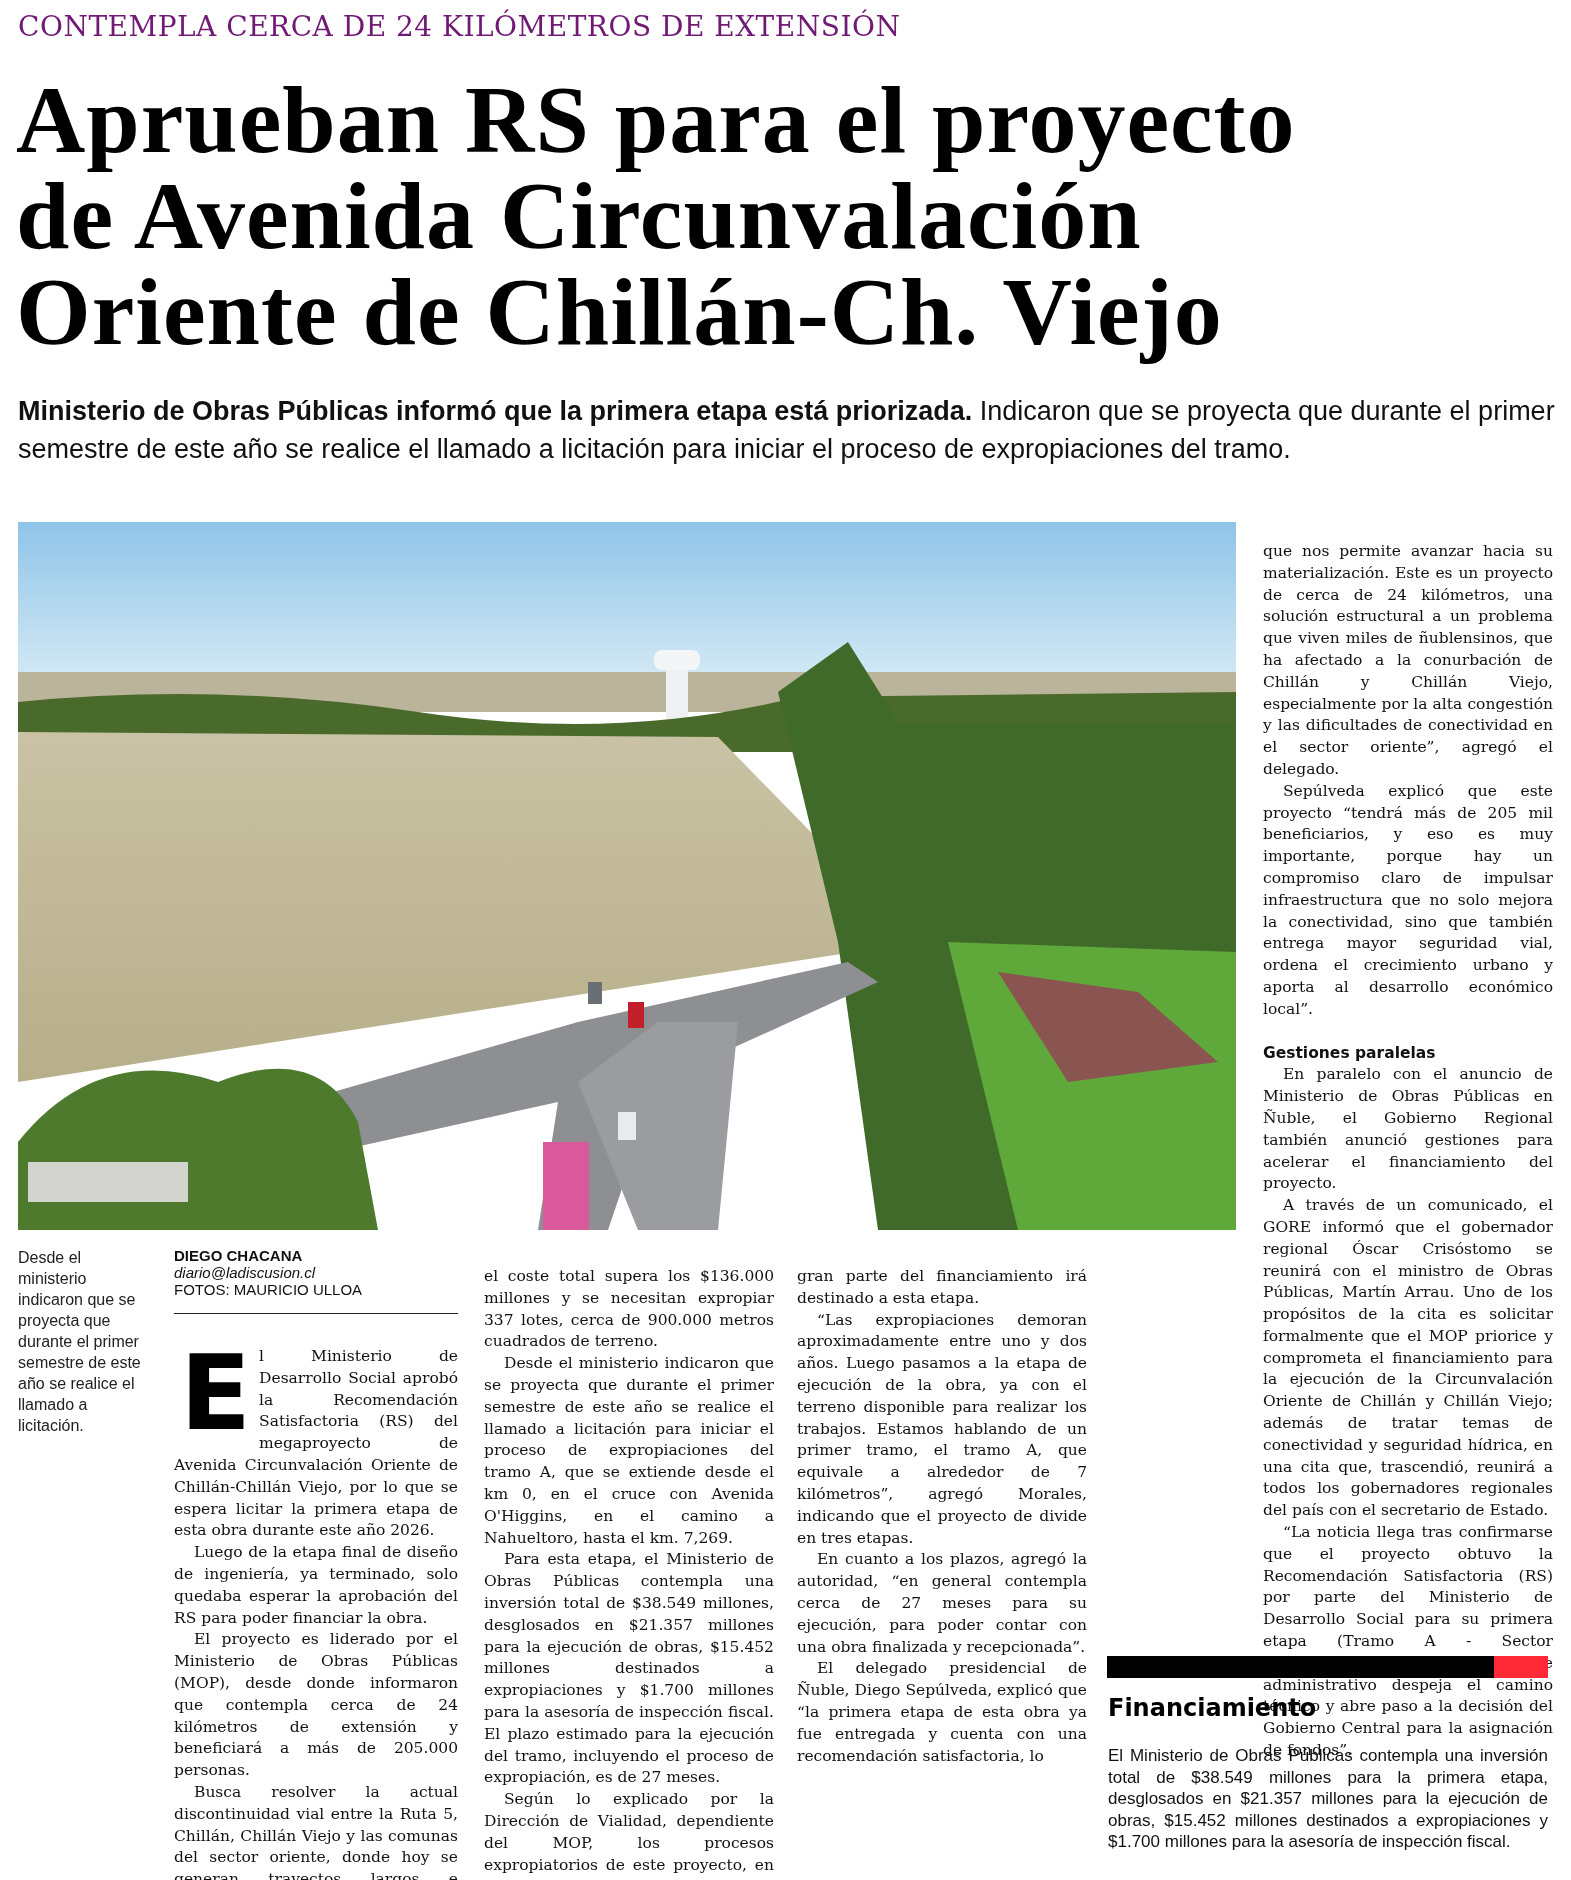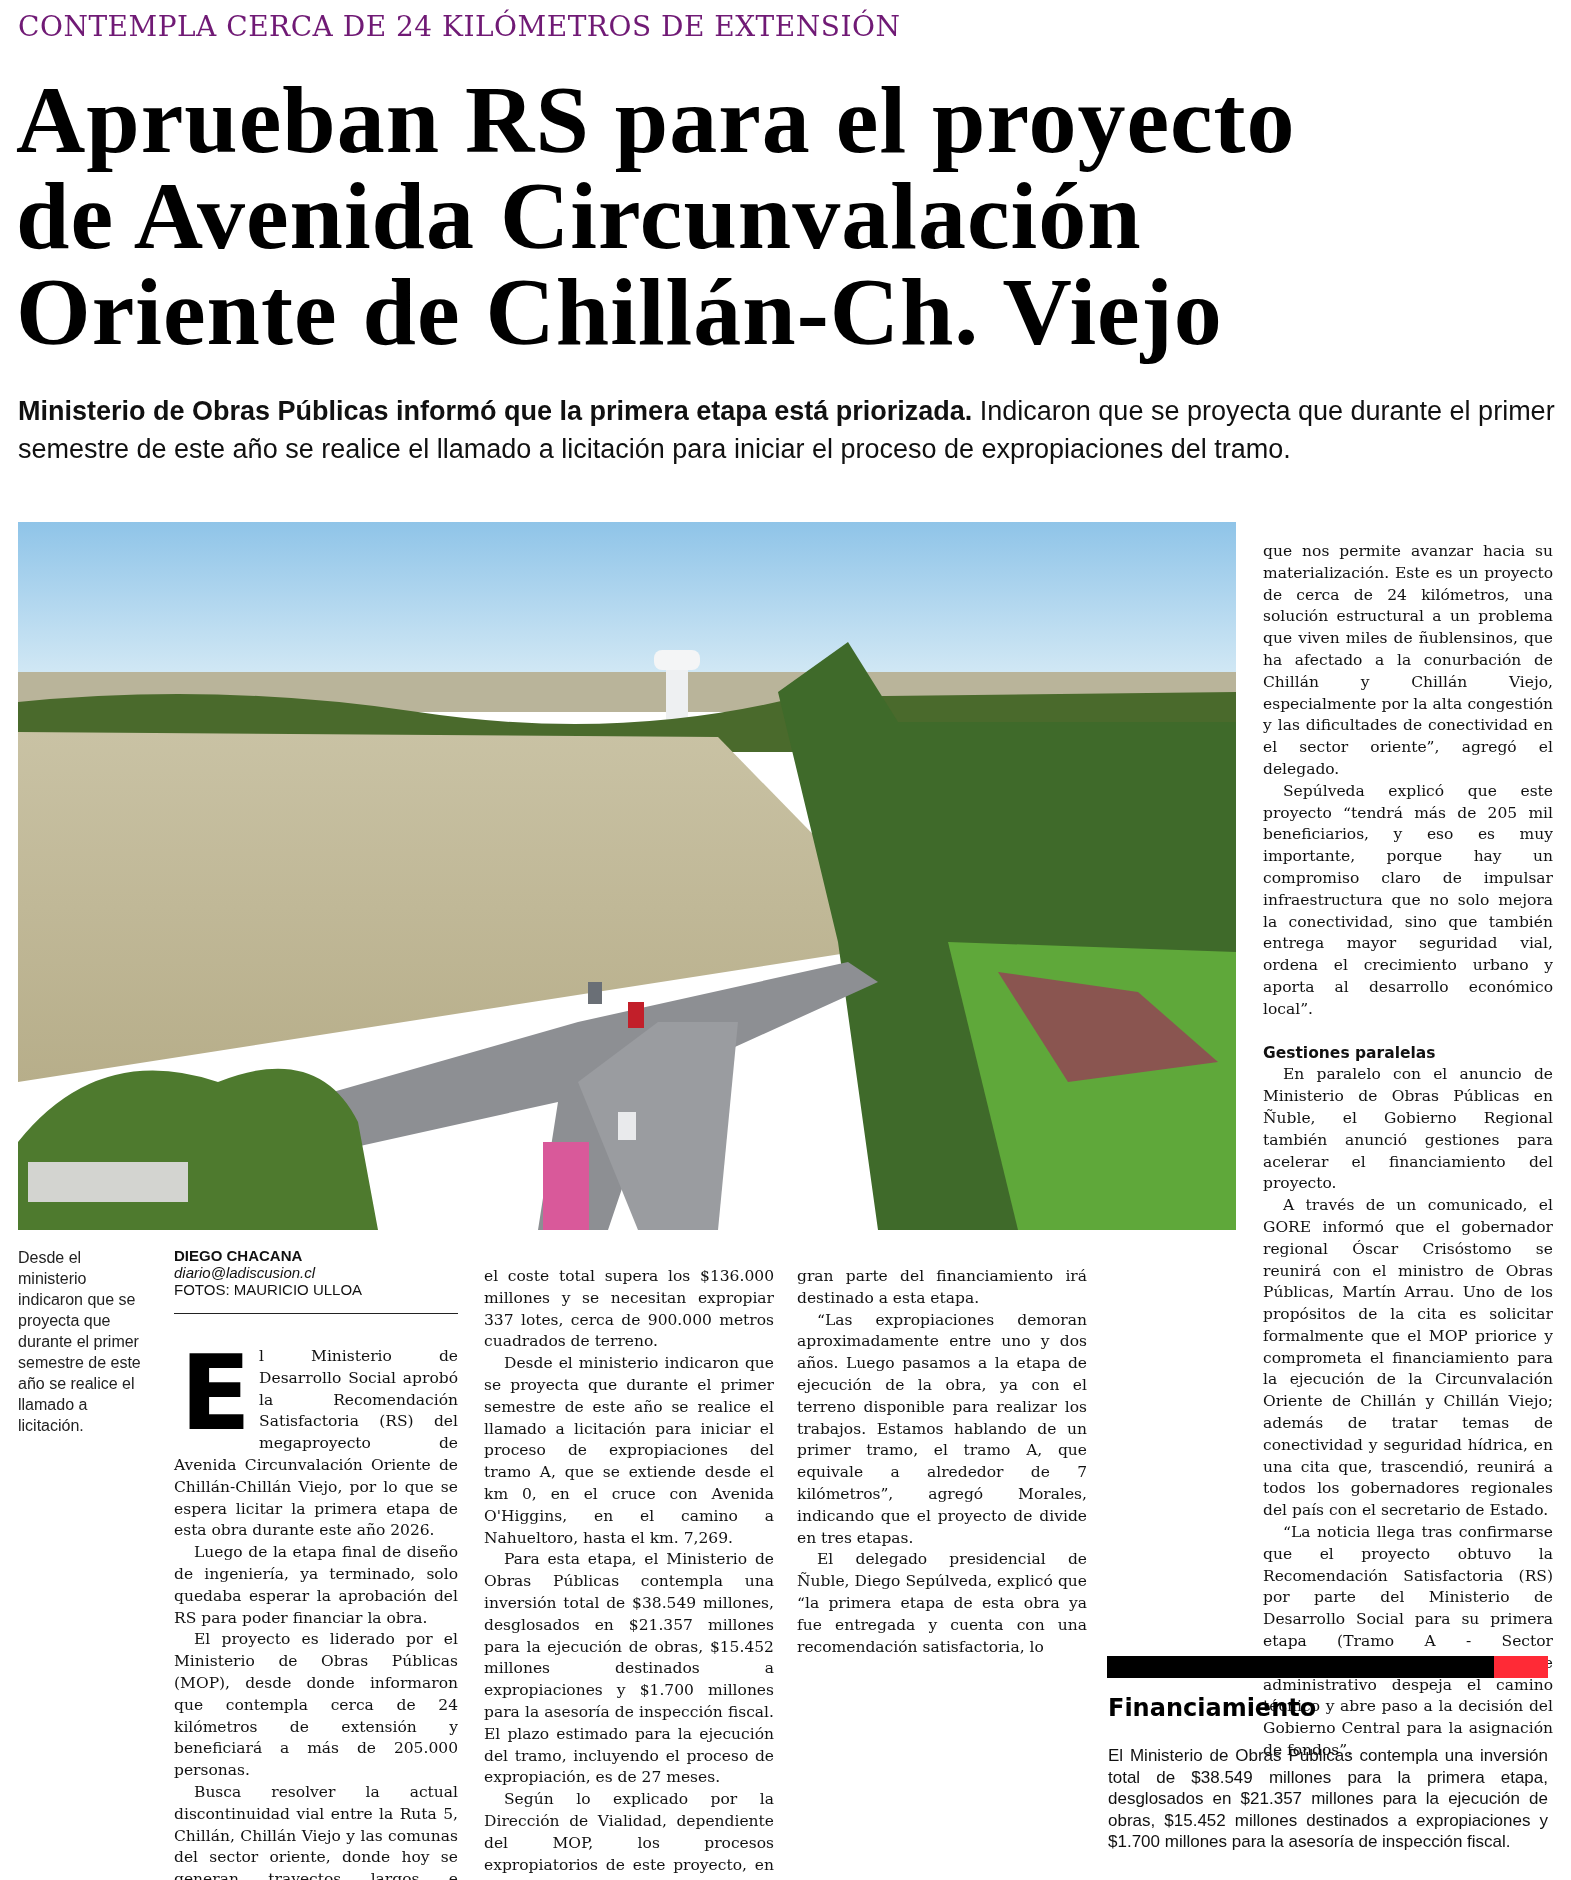--- a/index.html
+++ b/index.html
@@ -94,20 +94,21 @@
 <div class="col col2">
   <p class="noindent">el coste total supera los $136.000 millones y se necesitan expropiar 337 lotes, cerca de 900.000 metros cuadrados de terreno.</p>
   <p>Desde el ministerio indicaron que se proyecta que durante el primer semestre de este año se realice el llamado a licitación para iniciar el proceso de expropiaciones del tramo A, que se extiende desde el km 0, en el cruce con Avenida O'Higgins, en el camino a Nahueltoro, hasta el km. 7,269.</p>
   <p>Para esta etapa, el Ministerio de Obras Públicas contempla una inversión total de $38.549 millones, desglosados en $21.357 millones para la ejecución de obras, $15.452 millones destinados a expropiaciones y $1.700 millones para la asesoría de inspección fiscal. El plazo estimado para la ejecución del tramo, incluyendo el proceso de expropiación, es de 27 meses.</p>
   <p>Según lo explicado por la Dirección de Vialidad, dependiente del MOP, los procesos expropiatorios de este proyecto, en particular, pueden demorar hasta dos años. De hecho,</p>
 </div>
 
 <div class="col col3">
   <p class="noindent">gran parte del financiamiento irá destinado a esta etapa.</p>
   <p>“Las expropiaciones demoran aproximadamente entre uno y dos años. Luego pasamos a la etapa de ejecución de la obra, ya con el terreno disponible para realizar los trabajos. Estamos hablando de un primer tramo, el tramo A, que equivale a alrededor de 7 kilómetros”, agregó Morales, indicando que el proyecto de divide en tres etapas.</p>
+  <p>En cuanto a los plazos, agregó la autoridad, “en general contempla cerca de 27 meses para su ejecución, para poder contar con una obra finalizada y recepcionada”.</p>
   <p>El delegado presidencial de Ñuble, Diego Sepúlveda, explicó que “la primera etapa de esta obra ya fue entregada y cuenta con una recomendación satisfactoria, lo</p>
 </div>
 
 <div class="col col4">
   <p class="noindent">que nos permite avanzar hacia su materialización. Este es un proyecto de cerca de 24 kilómetros, una solución estructural a un problema que viven miles de ñublensinos, que ha afectado a la conurbación de Chillán y Chillán Viejo, especialmente por la alta congestión y las dificultades de conectividad en el sector oriente”, agregó el delegado.</p>
   <p>Sepúlveda explicó que este proyecto “tendrá más de 205 mil beneficiarios, y eso es muy importante, porque hay un compromiso claro de impulsar infraestructura que no solo mejora la conectividad, sino que también entrega mayor seguridad vial, ordena el crecimiento urbano y aporta al desarrollo económico local”.</p>
   <p class="subhead">Gestiones paralelas</p>
   <p>En paralelo con el anuncio de Ministerio de Obras Públicas en Ñuble, el Gobierno Regional también anunció gestiones para acelerar el financiamiento del proyecto.</p>
   <p>A través de un comunicado, el GORE informó que el gobernador regional Óscar Crisóstomo se reunirá con el ministro de Obras Públicas, Martín Arrau. Uno de los propósitos de la cita es solicitar formalmente que el MOP priorice y comprometa el financiamiento para la ejecución de la Circunvalación Oriente de Chillán y Chillán Viejo; además de tratar temas de conectividad y seguridad hídrica, en una cita que, trascendió, reunirá a todos los gobernadores regionales del país con el secretario de Estado.</p>
   <p>“La noticia llega tras confirmarse que el proyecto obtuvo la Recomendación Satisfactoria (RS) por parte del Ministerio de Desarrollo Social para su primera etapa (Tramo A - Sector Nahueltoro). Este avance administrativo despeja el camino técnico y abre paso a la decisión del Gobierno Central para la asignación de fondos”.</p>

